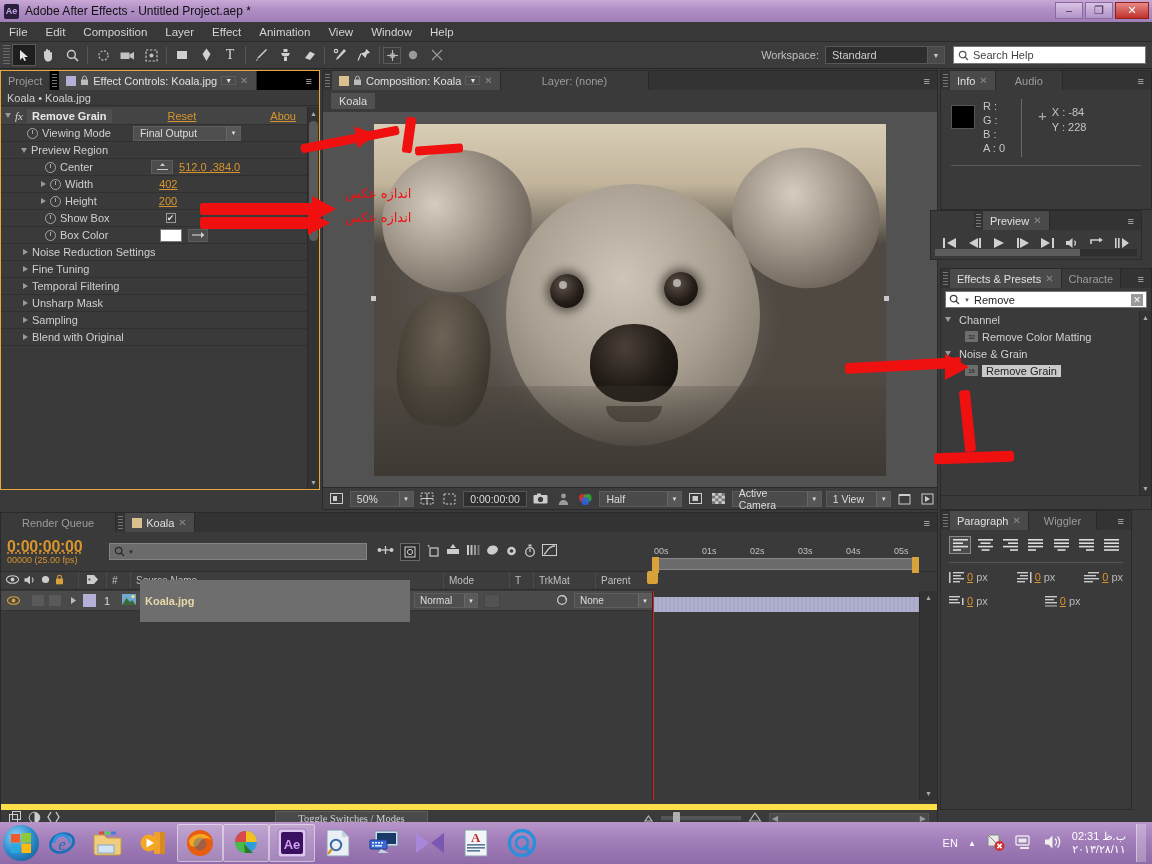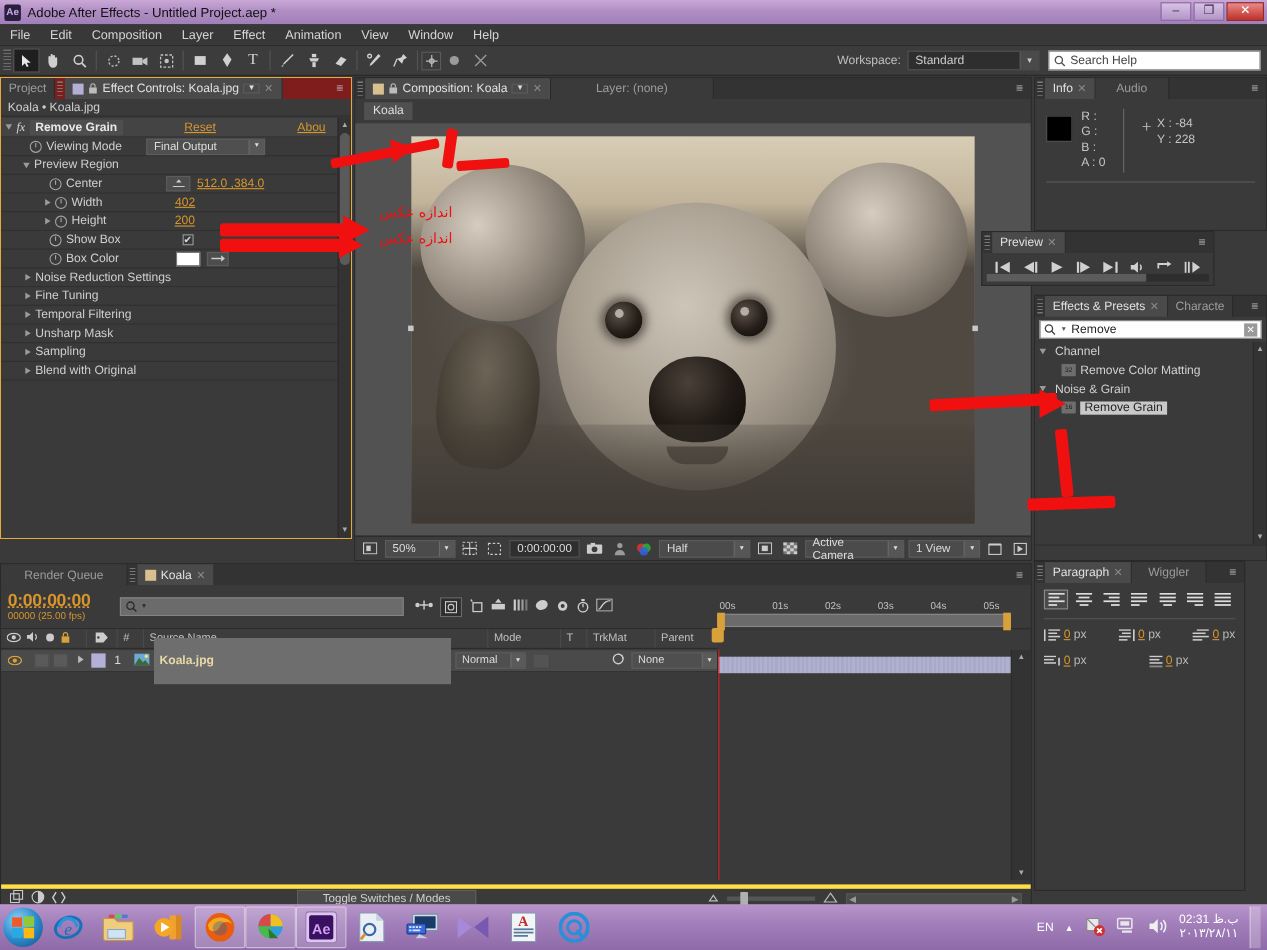--- a/index.html
+++ b/index.html
@@ -80,21 +80,21 @@
     gap: 4px; white-space: nowrap;
   }
   .tab.active { background: #4a4a4a; color: #e0e0e0; }
   .tab .x { font-size: 10px; color: #8a8a8a; }
   .tab-grip { width: 5px; margin: 3px 2px;
     background: repeating-linear-gradient(180deg,#777 0 1px,transparent 1px 3px);}
   .panel-menu { margin-left: auto; padding: 0 7px; display:flex; align-items:center; color:#bbb; font-size:11px;}
 
   
   #effect-controls { left: 0; top: 70px; width: 320px; height: 420px; border:1px solid #e8a93c; }
-  #effect-controls .tabbar { background:#7f1d1d; }
+  #effect-controls .tabbar { background:#000000; }
   .ec-sub { height: 16px; background: #3a3a3a; display:flex; align-items:center;
     padding-left: 6px; font-size: 11px; color: #cfcfcf; border-bottom:1px solid #2e2e2e;}
   .ec-body { position:absolute; left:0; right:12px; top:36px; bottom:0; background:#3a3a3a; overflow:hidden;}
   .ec-row { height: 17px; display: flex; align-items: center; border-bottom: 1px solid #303030;
     padding-left: 4px; font-size: 11px; }
   .ec-row.header { background:#444; height:18px; }
   .fx-title { font-weight: bold; color: #e8e8e8; background:#4e4e4e; padding:1px 5px; }
   .tri { width:0;height:0;border-left:5px solid #9a9a9a;border-top:3.5px solid transparent;border-bottom:3.5px solid transparent; margin-right:4px;}
   .tri.down { border-left:3.5px solid transparent;border-right:3.5px solid transparent;border-top:5px solid #9a9a9a; border-bottom:0;}
   .stopwatch { width:11px;height:11px; border:1px solid #a5a5a5; border-radius:50%; margin-right:4px; position:relative;}
@@ -170,21 +170,21 @@
   #info-panel { left: 940px; top: 70px; width: 212px; height: 140px; }
   .info-body { position:absolute; left:0; right:0; top:20px; bottom:0; padding:8px 10px; }
   .info-grid { display:flex; align-items:flex-start; gap:8px; }
   .color-chip { width:24px;height:24px;background:#000;border:1px solid #555;margin-top:6px;}
   .rgba { font-size:11px; line-height:14px; color:#c5c5c5; }
   .info-div { width:1px; background:#6a6a6a; height:58px; margin:0 8px; }
   .xy { font-size:11px; line-height:15px; color:#c5c5c5; padding-top:6px;}
   .info-hr { border-top:1px solid #5a5a5a; margin-top:8px; }
 
   
-  #preview-panel { left: 892px; top: 210px; width: 212px; height: 50px; }
+  #preview-panel { left: 930px; top: 210px; width: 212px; height: 50px; padding-left: 43px; }
   .prev-btns { position:absolute; left:0;right:0;top:20px; height:26px; display:flex;
     align-items:center; justify-content:space-around; padding:0 6px; color:#d0d0d0; font-size:13px;}
   .prev-scroll { position:absolute; left:4px; right:4px; bottom:3px; height:7px; background:#2e2e2e;}
   .prev-scroll .th { width:72%; height:100%; background:#5c5c5c; }
 
   
   #fx-panel { left: 940px; top: 268px; width: 212px; height: 242px; }
   .fx-search { margin:3px 4px; height:17px; background:#fff; border:1px solid #777;
     display:flex; align-items:center; padding:0 3px; gap:4px; color:#333; font-size:11px;}
   .fx-search .txt { flex:1; color:#222; }
@@ -231,21 +231,21 @@
   .rt:after{content:"";position:absolute;left:0;top:14px;width:1px;height:5px;background:#9a9a9a;}
   .workarea { position:absolute; left:0; right:0; bottom:2px; height:12px; background:#6b6b6b; border:1px solid #888;}
   .wa-end { position:absolute; top:-2px; width:7px; height:16px; background:#d8a13a; }
   .tl-grid { position:absolute; left:651px; right:18px; top:78px; bottom:26px; background:#3a3a3a;
      border-left:1px solid #2c2c2c;}
   .layer-bar { position:absolute; left:0; right:0; top:6px; height:15px;
     background: repeating-linear-gradient(90deg,#a8a8c8 0 2px,#b0b0cf 2px 4px); }
   .cti { position:absolute; top:0; bottom:0; width:1px; background:#d22; }
   .cti-head { position:absolute; top:-1px; left:-5px; width:11px; height:13px; background:#d8a13a; border-radius:2px; }
   .tl-footer { position:absolute; left:0; right:0; bottom:0; height:22px; background:#3a3a3a;
-    border-top:4px solid #fde047; display:flex; align-items:center; }
+    border-top:6px solid #fde047; display:flex; align-items:center;font-family:Liberation Serif, serif; }
   .toggle-sw { margin:0 auto; background:#4a4a4a; border:1px solid #5e5e5e; padding:1px 22px; font-size:10.5px; color:#d0d0d0;}
   .zoom-slider { width:80px; height:4px; background:#555; position:relative; }
   .zoom-slider .kn { position:absolute; left:12px; top:-4px; width:7px; height:12px; background:#b0b0b0; border-radius:1px;}
 
   
   .ann { position:absolute; background:#f01010; border-radius:3px; pointer-events:none; }
   .ann-txt { position:absolute; color:#f01010; font-size:13px; direction:rtl; white-space:nowrap;
     font-family:"DejaVu Sans", sans-serif; pointer-events:none;}
   .ann-tri { position:absolute; width:0; height:0; pointer-events:none; }
 

